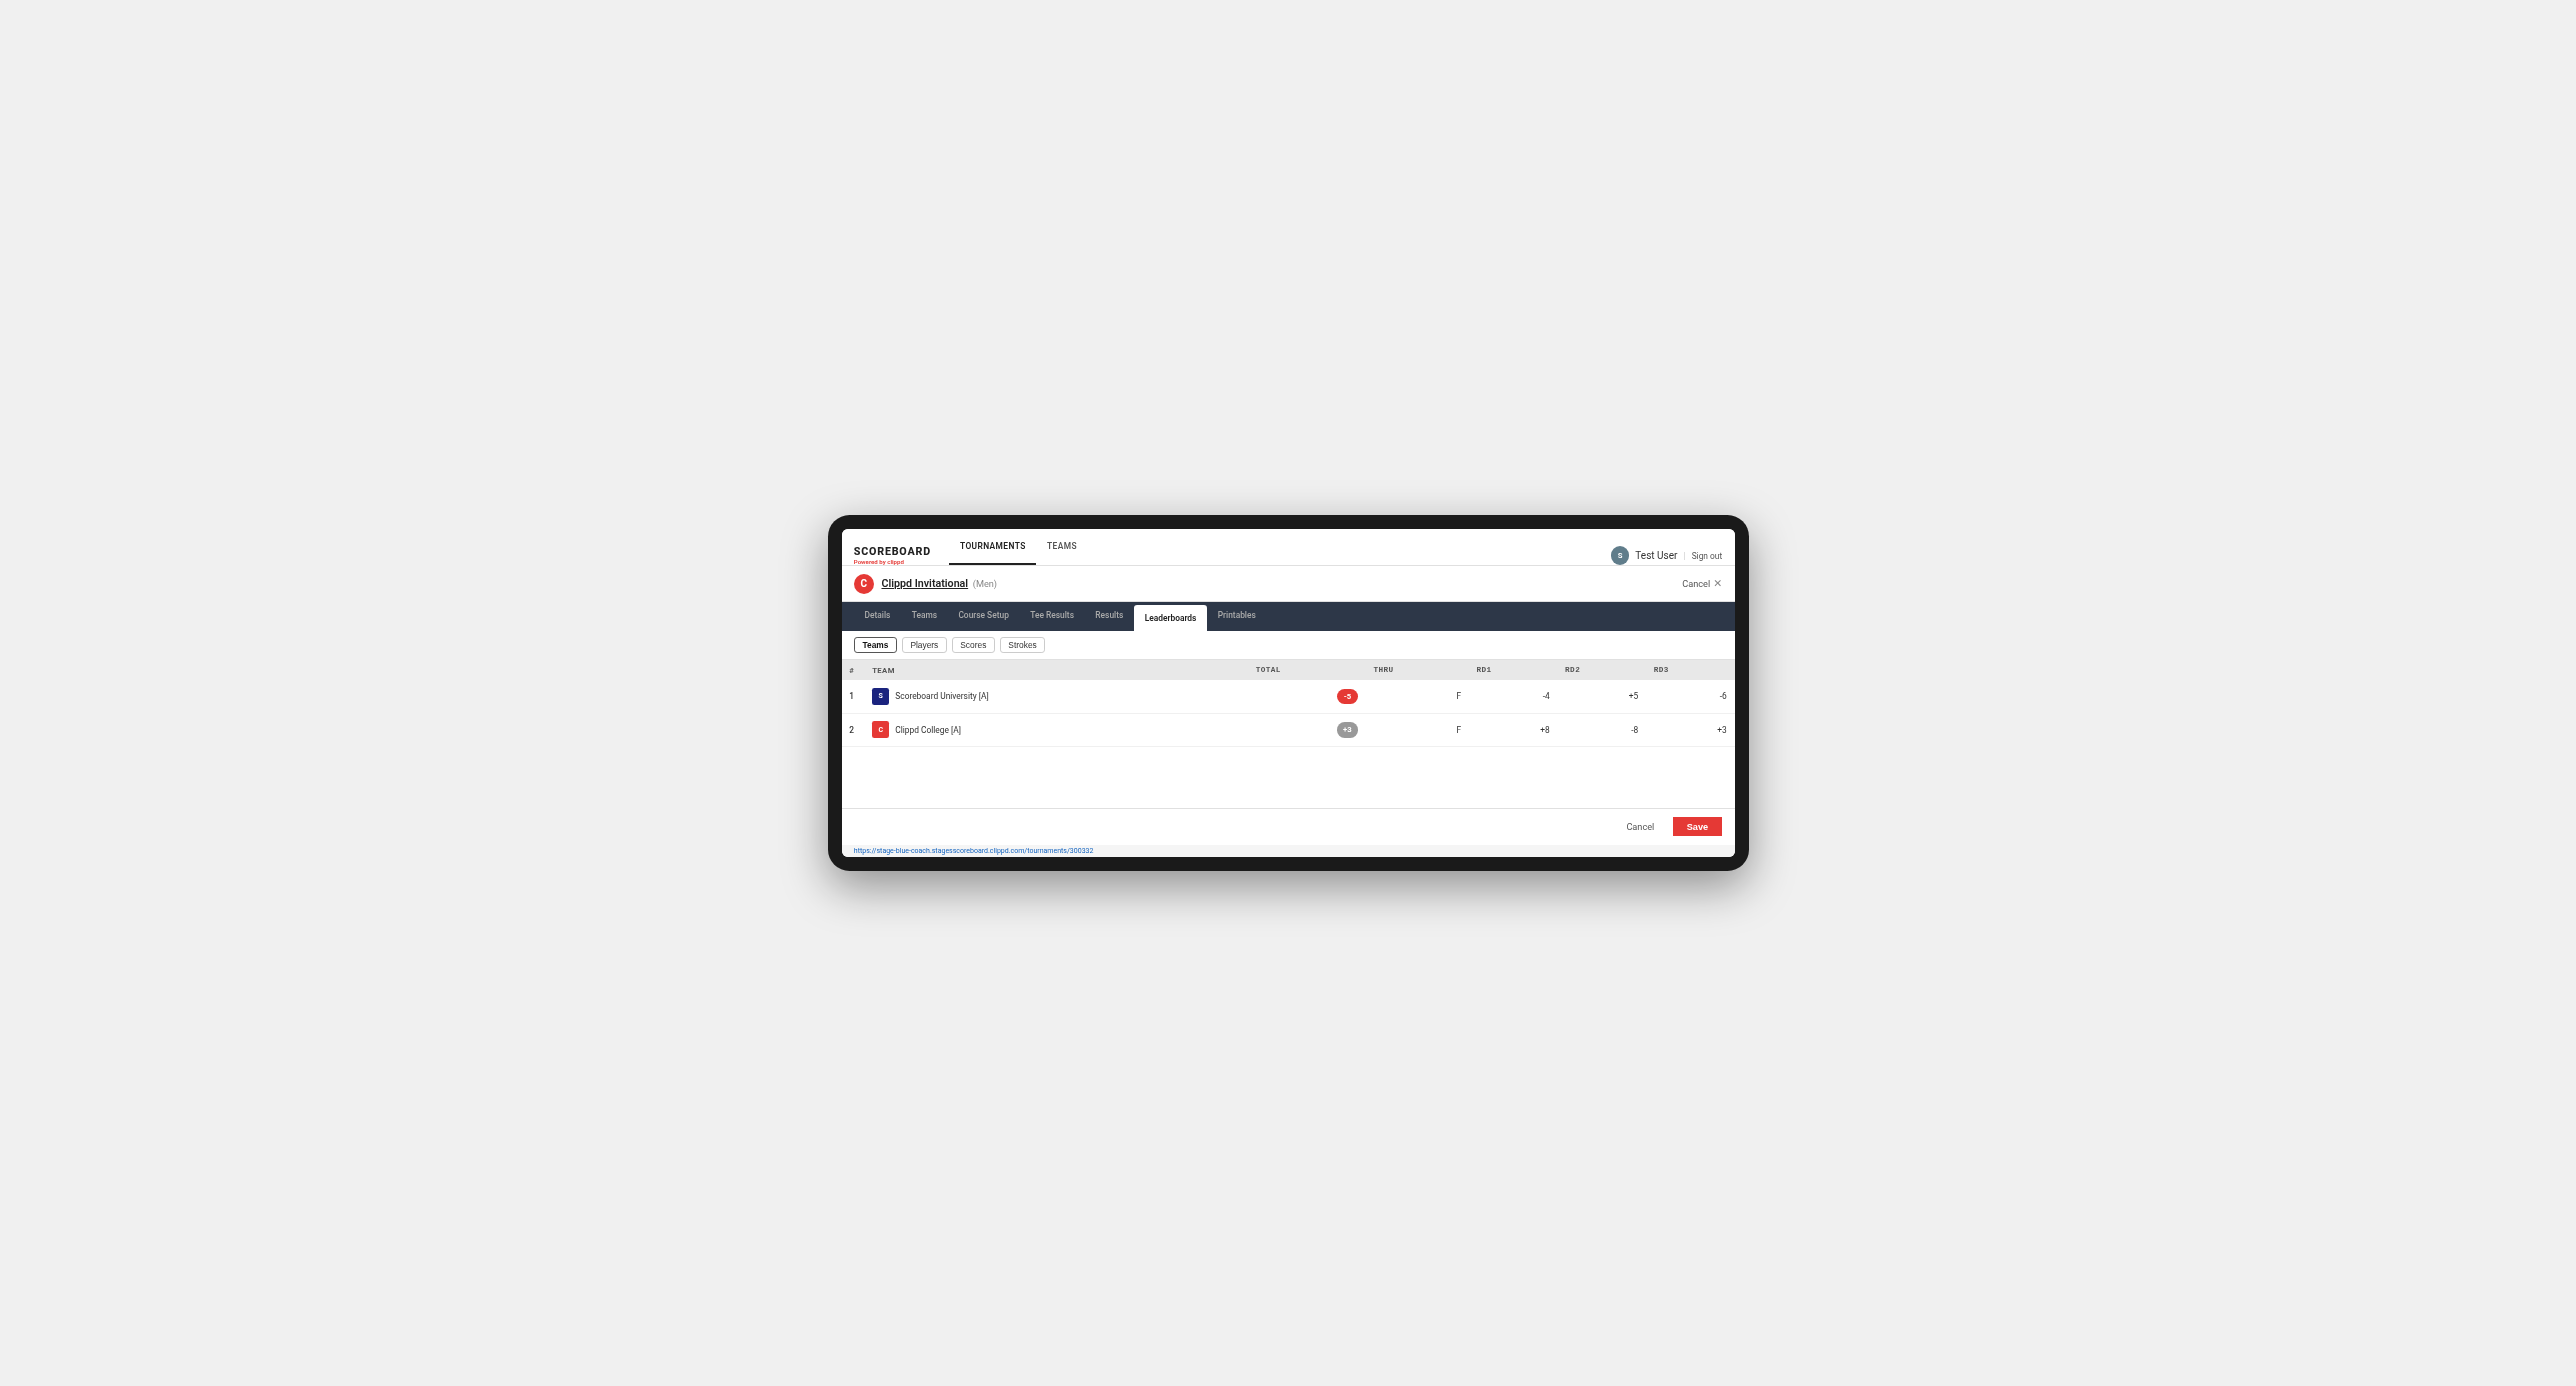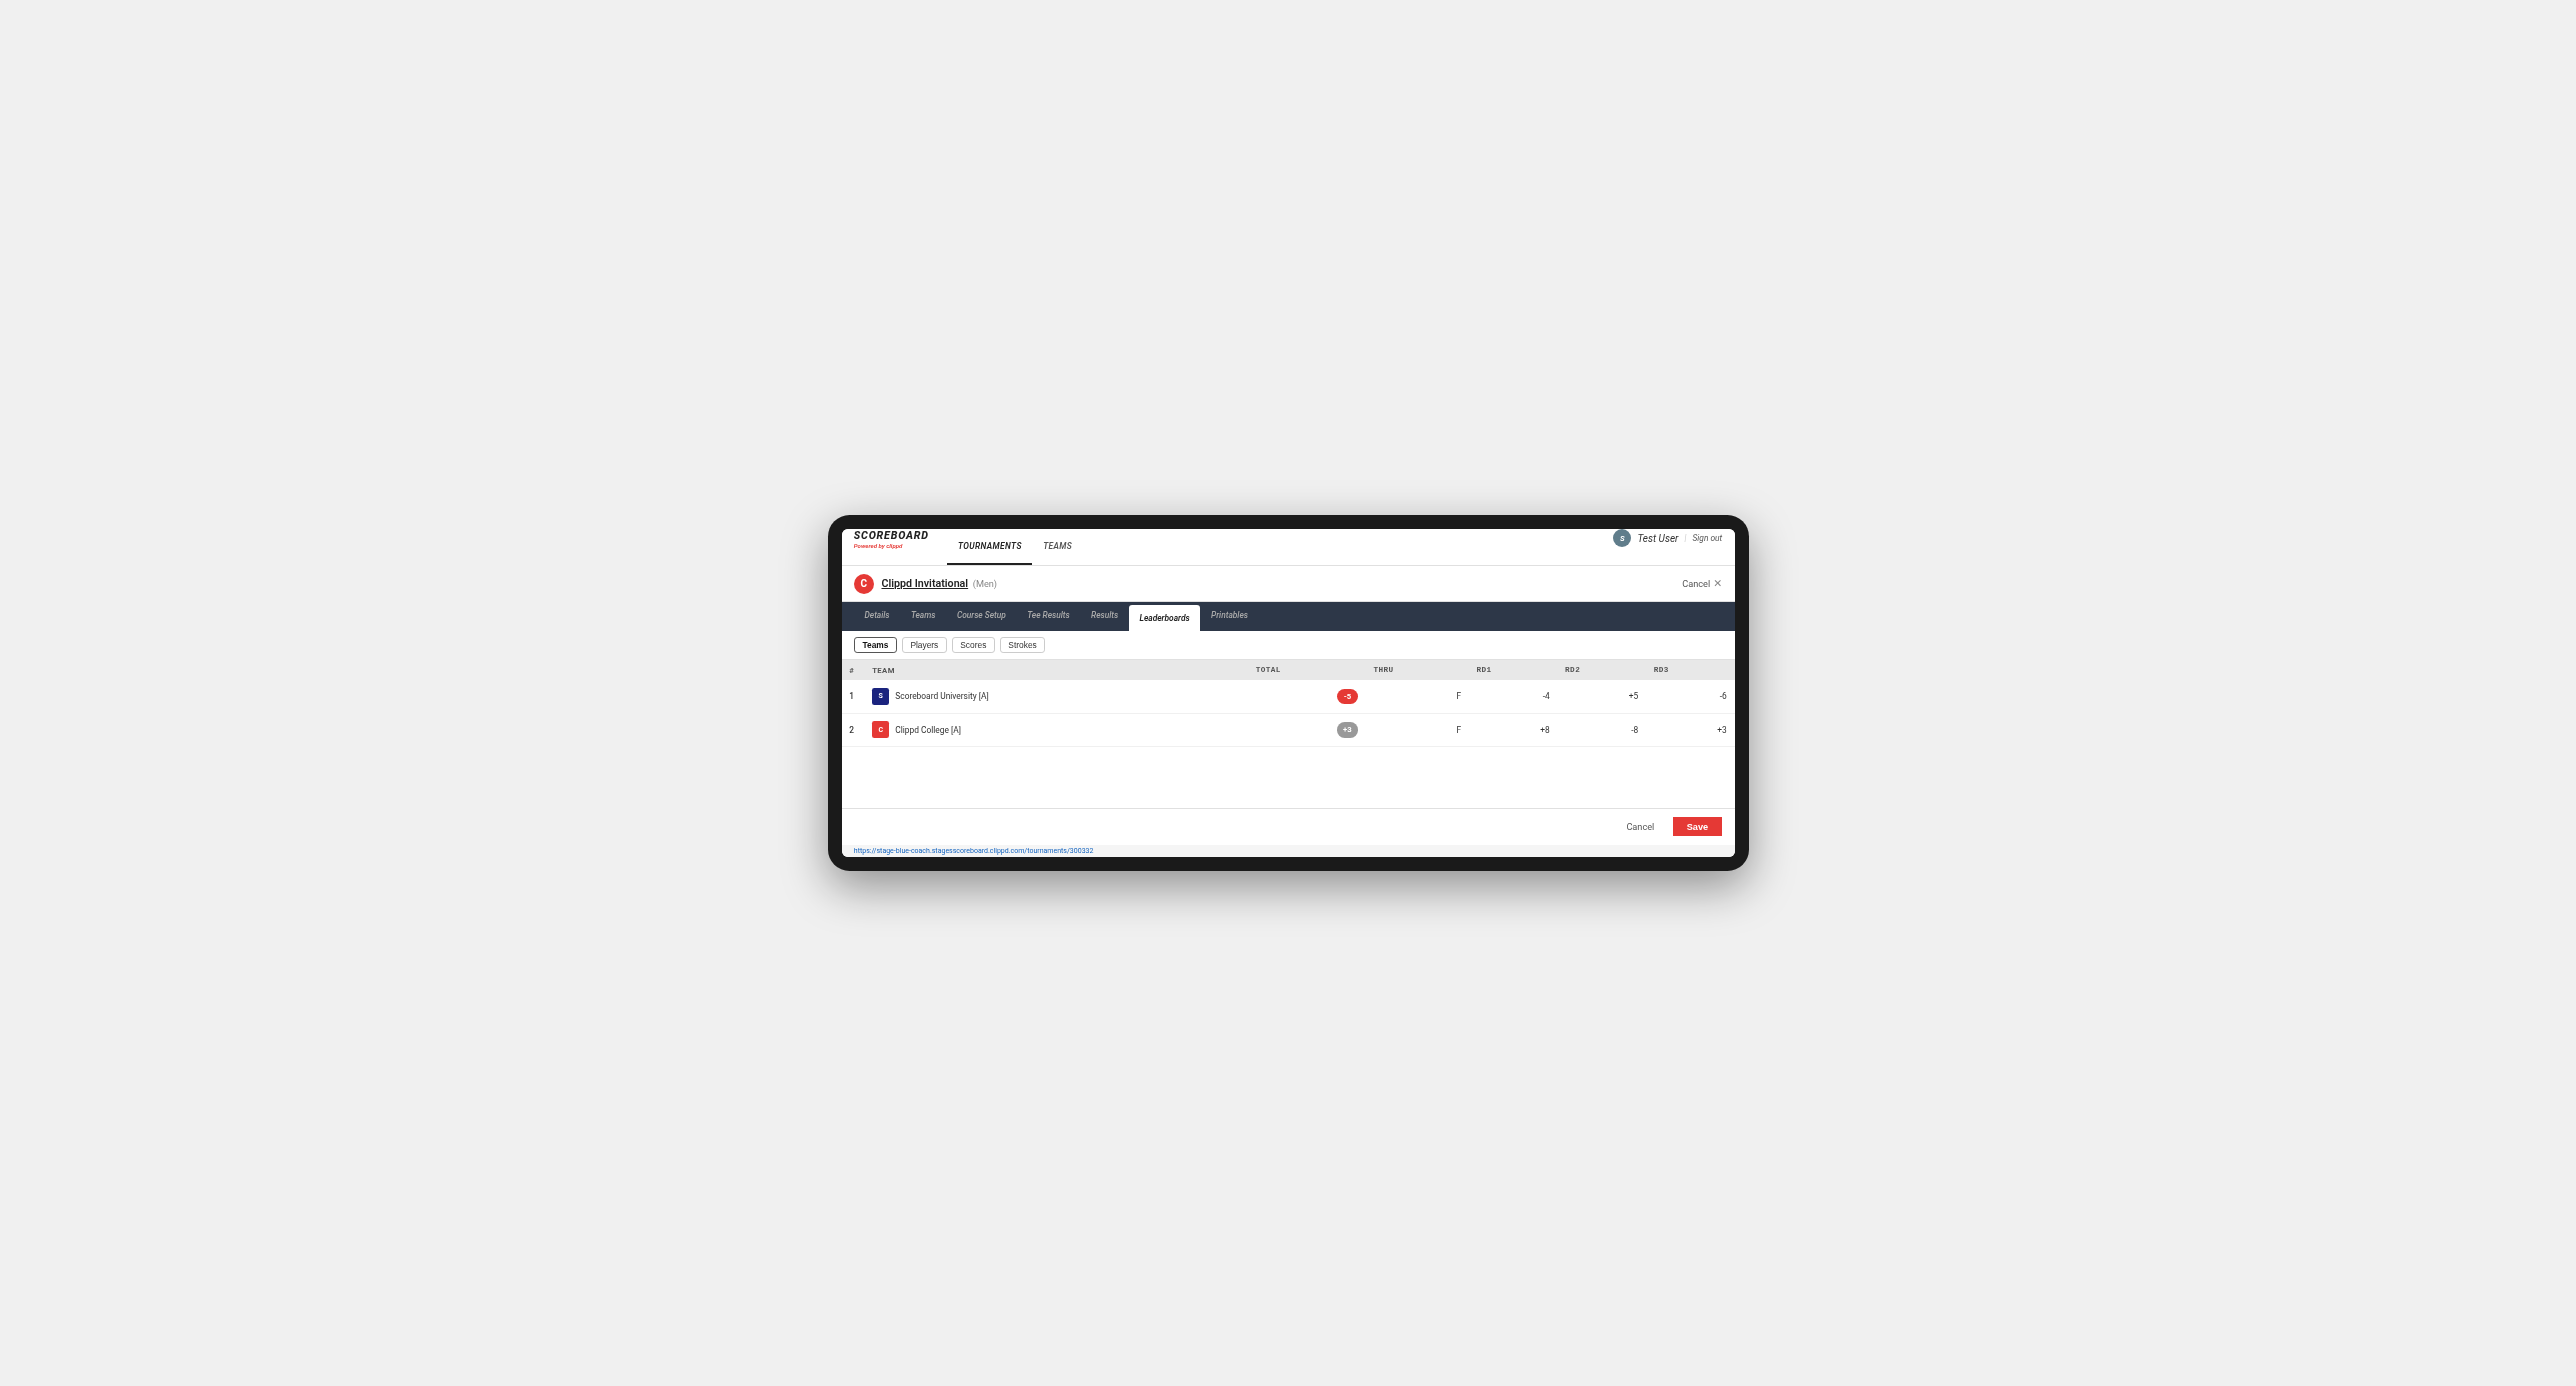--- a/index.html
+++ b/index.html
@@ -41,24 +41,23 @@
       background: #fff;
       border-radius: 6.1px;
       overflow: hidden;
       width: 100%;
     }
     
     .top-nav {
       background: #fff;
       border-bottom: 0.8px solid #e0e0e0;
       display: flex;
-      align-items: flex-start;
+      align-items: flex-end;
       padding: 0 12.3px;
       height: 37px;
-      font-style: italic;
     }
     .logo-area {
       display: flex;
       flex-direction: column;
       margin-right: 18.4px;
     }
     .logo-title {
       font-size: 10.7px;
       font-weight: 800;
       letter-spacing: 0.8px;
@@ -168,21 +167,20 @@
     }
     .cancel-x {
       font-size: 10.7px;
       color: #888;
     }
     
     .sub-nav {
       background: #2d3748;
       display: flex;
       padding: 0 12.3px;
-      font-style: italic;
     }
     .sub-nav-item {
       padding: 7.7px 10.7px;
       font-size: 8.4px;
       color: #aaa;
       cursor: pointer;
       font-weight: 500;
     }
     .sub-nav-item.active {
       background: #fff;

